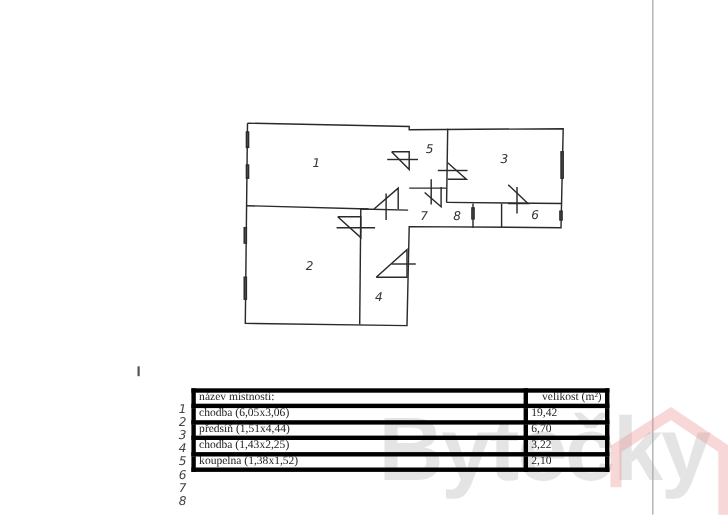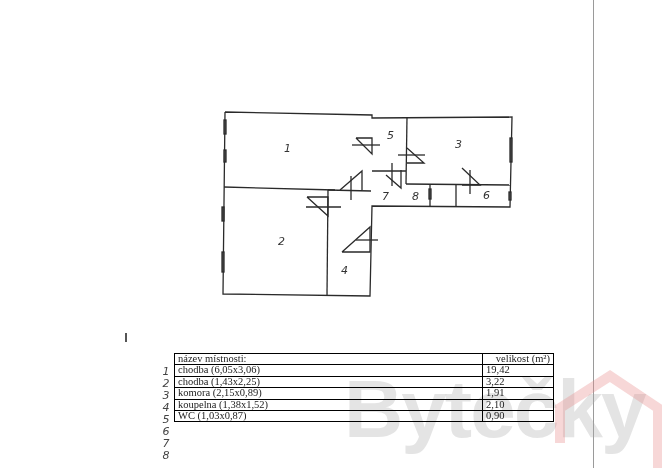--- a/index.html
+++ b/index.html
@@ -29,21 +29,21 @@
       position: absolute; left: 14px; top: 0px;
       font-family: "Liberation Sans", sans-serif; font-weight: bold;
       font-size: 82px; letter-spacing: -2px; color: rgba(170,170,170,0.32);
       line-height: 1;
     }
     table.rooms {
       position: absolute; left: 174px; top: 353px; width: 380px;
       border-collapse: collapse; font-size: 10.5px; color: #222;
     }
     table.rooms td, table.rooms th {
-      border: 1px solid #000000; padding: 0 3px; height: 10.4px; line-height: 10.4px;
+      border: 4px solid #000000; padding: 0 3px; height: 10.4px; line-height: 10.4px;
       font-weight: normal; white-space: nowrap;
     }
     table.rooms th { text-align: left; }
     table.rooms th.size, table.rooms td.size { width: 64px; }
     table.rooms th.size { text-align: right; }
     .row-num {
       position: absolute; left: 160px; width: 12px; font-family: "DejaVu Sans", sans-serif;
       font-size: 11px; color: #444; font-style: italic; text-align: center;
     }
   </style>
@@ -120,34 +120,30 @@
       <th>název místnosti:</th>
       <th class="size">velikost (m²)</th>
     </tr>
   </thead>
   <tbody>
     <tr>
         <td>chodba (6,05x3,06)</td>
         <td class="size">19,42</td>
       </tr>
     <tr>
+        <td>předsíň (1,51x4,44)</td>
+        <td class="size">6,70</td>
+      </tr>
+    <tr>
         <td>chodba (1,43x2,25)</td>
         <td class="size">3,22</td>
       </tr>
     <tr>
-        <td>komora (2,15x0,89)</td>
-        <td class="size">1,91</td>
-      </tr>
-    <tr>
         <td>koupelna (1,38x1,52)</td>
         <td class="size">2,10</td>
-      </tr>
-    <tr>
-        <td>WC (1,03x0,87)</td>
-        <td class="size">0,90</td>
       </tr>
   </tbody>
 </table>
 
 <span class="row-num" style="top:365px">1</span>
 <span class="row-num" style="top:377px">2</span>
 <span class="row-num" style="top:389px">3</span>
 <span class="row-num" style="top:401px">4</span>
 <span class="row-num" style="top:413px">5</span>
 <span class="row-num" style="top:425px">6</span>

